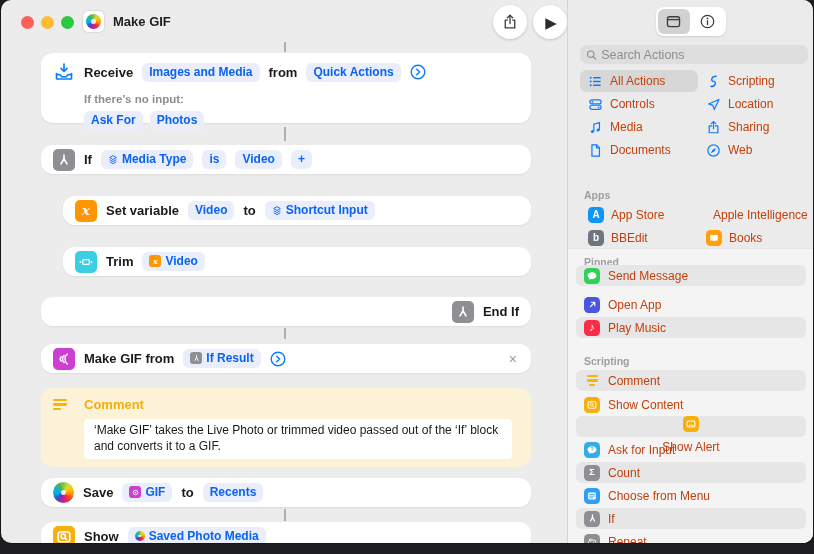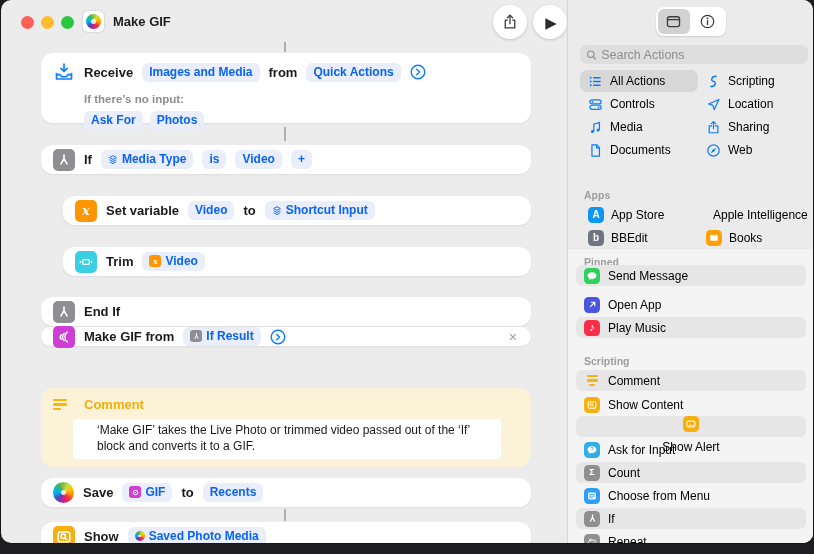--- a/index.html
+++ b/index.html
@@ -37,35 +37,35 @@
   .xvar { font-family:"DejaVu Serif",serif; font-style:italic; font-weight:bold; color:#fff; font-size:13px; line-height:1; }
   .xvar.mini { font-size:8px; }
   .closex { position:absolute; right:14px; color:#9b9b9b; font-size:14px; line-height:1; }
   .muted { font-size:11.5px; font-weight:bold; color:#8D8D92; }
   .comment-card { background:#FBF2D7; box-shadow:none; display:block; padding:9px 14px 10px 12px; }
   .comment-head { display:flex; align-items:center; gap:9px; }
   .comment-label { font-size:13px; font-weight:bold; color:#F2AE09; }
   .cbars { width:22px; display:flex; flex-direction:column; gap:2.5px; align-items:flex-start; flex:none; }
   .cbars i { display:block; height:2.2px; border-radius:1.2px; background:#F5B50A; }
   .cbars.small { width:16px; align-items:center; }
-  .comment-box { margin:7px 0 0 20px; width:428px; background:#fff; border-radius:4px; padding:4px 24px; font-size:12px; color:#1a1a1a; line-height:1.32; }
+  .comment-box { margin:7px 0 0 31px; width:428px; background:#fff; border-radius:4px; padding:4px 10px; font-size:12px; color:#1a1a1a; line-height:1.32; }
 
   
   .sidebar { position:absolute; left:566px; top:0; width:246px; height:100%; background:#EBEBEB; border-left:1px solid #D4D4D4; }
   .segwrap { position:absolute; left:50%; transform:translateX(-50%); top:7px; height:29px; background:#fff; border-radius:8px; box-shadow:0 1px 2px rgba(0,0,0,.12); display:flex; align-items:center; padding:0 2px; gap:2px; }
   .seg { width:32px; height:25px; border-radius:6px; display:flex; align-items:center; justify-content:center; }
   .seg.sel { background:#D2D2D2; }
   .search { position:absolute; left:12px; top:45px; width:228px; height:19px; background:#DEDEDE; border-radius:7px; display:flex; align-items:center; padding:0 6px; gap:4px; }
   .search input { border:none; outline:none; background:transparent; font-size:12.5px; color:#4a4a4a; width:100%; font-family:inherit; }
   .search input::placeholder { color:#8E8E8E; }
   .upper { position:absolute; inset:0 0 auto 0; height:248px; overflow:hidden; }
   .catgrid { position:absolute; left:12px; top:70px; width:226px; display:grid; grid-template-columns:118px 108px; grid-auto-rows:23px; }
   .cat { display:flex; align-items:center; gap:7px; padding:0 8px; border-radius:7px; height:22px; }
   .cat.sel { background:#D7D7D7; }
-  .catlabel, .rowlabel { font-size:12px; color:#000000; white-space:nowrap; }
+  .catlabel, .rowlabel { font-size:12px; color:#c2410c; white-space:nowrap; }
   .shead { position:absolute; left:16px; font-size:10.5px; font-weight:600; color:#9E9E9E; }
   .appsgrid { position:absolute; left:12px; top:204px; width:226px; display:grid; grid-template-columns:118px 108px; grid-auto-rows:23px; }
   .lower { position:absolute; left:0; top:248px; width:100%; height:295px; background:#F4F4F4; border-top:1px solid rgba(0,0,0,.05); }
   .lrow { position:absolute; left:8px; width:230px; height:21px; border-radius:6px; display:flex; align-items:center; gap:8px; padding:0 8px; }
   .lrow.alt { background:#E6E6E6; }
   .sq16 { width:16px; height:16px; border-radius:4.5px; display:flex; align-items:center; justify-content:center; flex:none; }
   .appletters { color:#fff; font-weight:bold; font-size:10px; line-height:1; }
   .note { color:#fff; font-size:11px; line-height:1; }
   .ai-circle { width:15px; height:15px; border-radius:50%; background:conic-gradient(from 210deg,#ff9b2f,#ff4fd8,#7b61ff,#2f9bff,#35d0c0,#ffd84f,#ff9b2f); }
 </style>
@@ -177,32 +177,32 @@
       </span>
     <span class="label">Trim</span>
     <span class="token">
       <span class="sq-mini orange-bg">
           <span class="xvar mini">x</span>
         </span>
       <span>Video</span>
     </span>
   </div>
 
-  <div class="card" style="top:297px;height:29px;">
+  <div class="card" style="top:297px;height:29px;justify-content:flex-end;">
     <span class="sq sq22 gray-bg">
         <svg width="18" height="18" viewBox="0 0 22 22">
           <path d="M11 5v4.4M11 9.4 7.4 15.8M11 9.4l3.6 6.4" fill="none" stroke="#fff" stroke-width="2" stroke-linecap="round"></path>
         </svg>
       </span>
     <span class="label">End If</span>
   </div>
 
   <div class="tick" style="top:328px;height:11px;"></div>
 
-  <div class="card" style="top:327px;height:19px;">
+  <div class="card" style="top:344px;height:29px;">
     <span class="sq sq22 magenta-bg">
         <svg width="18" height="18" viewBox="0 0 22 22">
           <g fill="none" stroke="#fff" stroke-width="1.7" stroke-linecap="round">
             <path d="M15 5C11.2 7.6 11.2 14.4 15 17"></path>
             <path d="M11.2 6.6C8.6 8.7 8.6 13.3 11.2 15.4"></path>
             <path d="M7.6 8.2C6.2 9.7 6.2 12.3 7.6 13.8"></path>
           </g>
         </svg>
       </span>
     <span class="label">Make GIF from</span>

